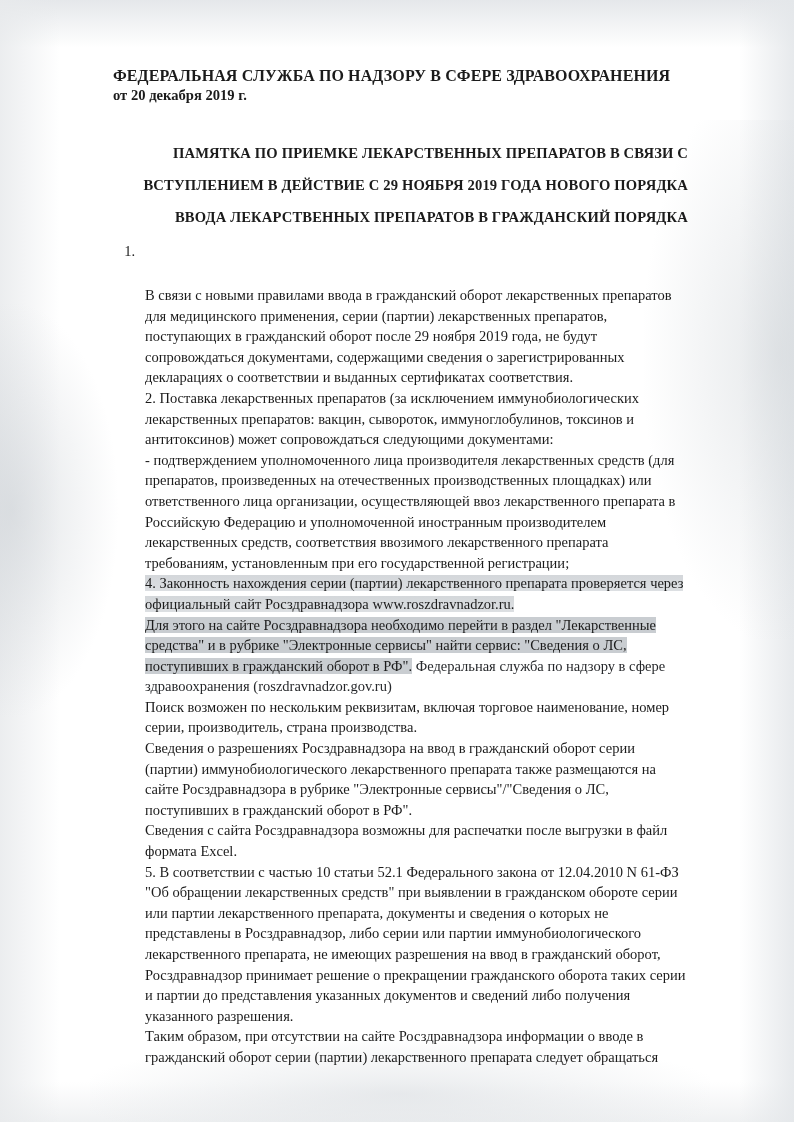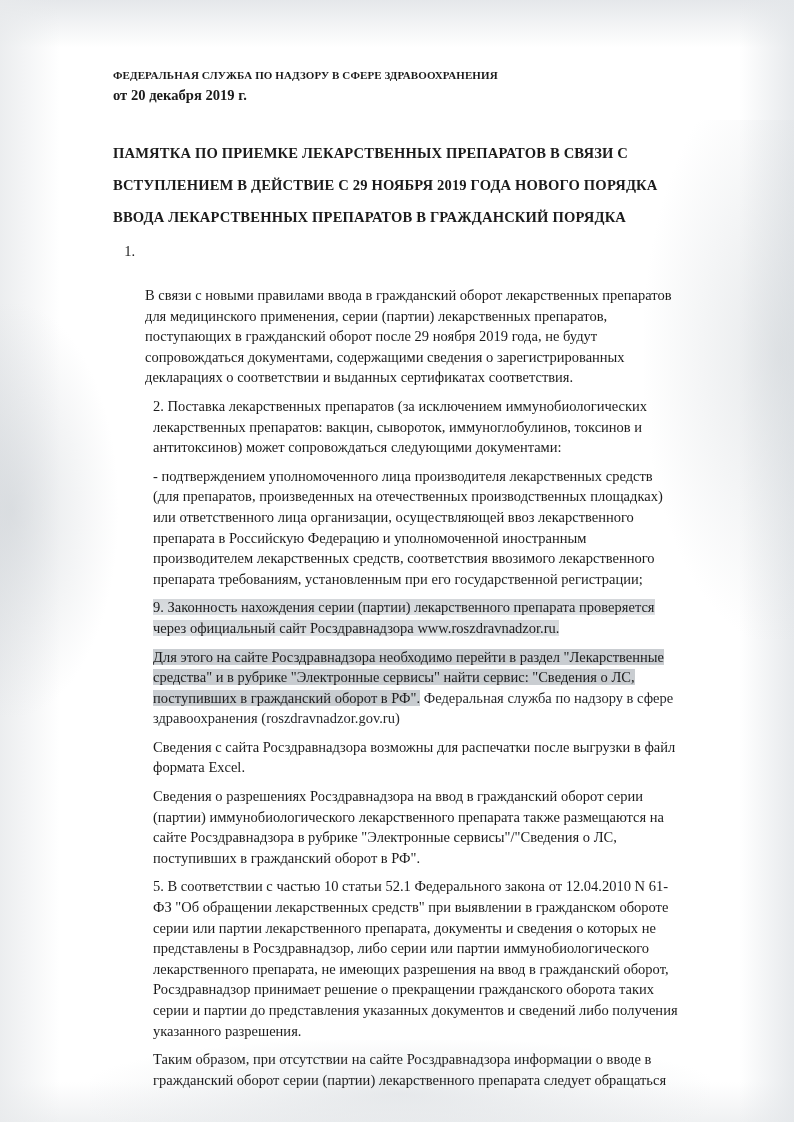--- a/index.html
+++ b/index.html
@@ -55,36 +55,37 @@
     padding: 0;
   }
   .content {
     position: absolute;
     left: 113px;
     top: 66px;
     width: 575px;
   }
   .head-line {
     font-weight: bold;
-    font-size: 11px;
+    font-size: 16px;
     line-height: 19px;
     letter-spacing: 0.1px;
   }
   .head-date {
     font-weight: bold;
     font-size: 14.6px;
     line-height: 20px;
     margin-bottom: 32px;
   }
   .title-line {
     font-weight: bold;
     font-size: 14.6px;
     line-height: 32px;
     letter-spacing: 0.15px;
     white-space: nowrap;
+    text-align: right;
   }
   .body-block {
     margin-top: 8px;
     font-size: 14.5px;
     line-height: 20.6px;
     text-align: left;
   }
   .item-one {
     display: flex;
     gap: 10px;
@@ -95,21 +96,21 @@
     text-align: right;
   }
   .item-text {
     flex: 1 1 auto;
     margin-top: 44px;
   }
   p {
     margin: 0;
   }
   .para {
-    margin: 8px;
+    margin: 0;
   }
   .hl-band {
     background: linear-gradient(to bottom, rgba(176,182,188,0.55), rgba(186,192,198,0.5));
     box-decoration-break: clone;
     -webkit-box-decoration-break: clone;
   }
   .hl-strong {
     background: rgba(168,174,181,0.62);
     box-decoration-break: clone;
     -webkit-box-decoration-break: clone;
@@ -143,24 +144,25 @@
 
       <div class="item-one">
         <div class="item-num">1.</div>
         <div class="item-text">В связи с новыми правилами ввода в гражданский оборот лекарственных препаратов для медицинского применения, серии (партии) лекарственных препаратов, поступающих в гражданский оборот после 29 ноября 2019 года, не будут сопровождаться документами, содержащими сведения о зарегистрированных декларациях о соответствии и выданных сертификатах соответствия.</div>
       </div>
 
       <div class="bodyindent">
         <p class="para">2. Поставка лекарственных препаратов (за исключением иммунобиологических лекарственных препаратов: вакцин, сывороток, иммуноглобулинов, токсинов и антитоксинов) может сопровождаться следующими документами:</p>
         <p class="para">- подтверждением уполномоченного лица производителя лекарственных средств (для препаратов, произведенных на отечественных производственных площадках) или ответственного лица организации, осуществляющей ввоз лекарственного препарата в Российскую Федерацию и уполномоченной иностранным производителем лекарственных средств, соответствия ввозимого лекарственного препарата требованиям, установленным при его государственной регистрации;</p>
 
-        <p class="para"><span class="hl-band">9. Законность нахождения серии (партии) лекарственного препарата проверяется через официальный сайт Росздравнадзора www.roszdravnadzor.ru.</span></p>
+        <p class="para"><span class="hl-band">4. Законность нахождения серии (партии) лекарственного препарата проверяется через официальный сайт Росздравнадзора www.roszdravnadzor.ru.</span></p>
         <p class="para"><span class="hl-strong">Для этого на сайте Росздравнадзора необходимо перейти в раздел "Лекарственные средства" и в рубрике "Электронные сервисы" найти сервис: "Сведения о ЛС, поступивших в гражданский оборот в РФ".</span><span class="faint"> Федеральная служба по надзору в сфере здравоохранения (roszdravnadzor.gov.ru)</span></p>
 
+        <p class="para">Поиск возможен по нескольким реквизитам, включая торговое наименование, номер серии, производитель, страна производства.</p>
+        <p class="para">Сведения о разрешениях Росздравнадзора на ввод в гражданский оборот серии (партии) иммунобиологического лекарственного препарата также размещаются на сайте Росздравнадзора в рубрике "Электронные сервисы"/"Сведения о ЛС, поступивших в гражданский оборот в РФ".</p>
         <p class="para">Сведения с сайта Росздравнадзора возможны для распечатки после выгрузки в файл формата Excel.</p>
-        <p class="para">Сведения о разрешениях Росздравнадзора на ввод в гражданский оборот серии (партии) иммунобиологического лекарственного препарата также размещаются на сайте Росздравнадзора в рубрике "Электронные сервисы"/"Сведения о ЛС, поступивших в гражданский оборот в РФ".</p>
         <p class="para">5. В соответствии с частью 10 статьи 52.1 Федерального закона от 12.04.2010 N 61-ФЗ "Об обращении лекарственных средств" при выявлении в гражданском обороте серии или партии лекарственного препарата, документы и сведения о которых не представлены в Росздравнадзор, либо серии или партии иммунобиологического лекарственного препарата, не имеющих разрешения на ввод в гражданский оборот, Росздравнадзор принимает решение о прекращении гражданского оборота таких серии и партии до представления указанных документов и сведений либо получения указанного разрешения.</p>
         <p class="para">Таким образом, при отсутствии на сайте Росздравнадзора информации о вводе в гражданский оборот серии (партии) лекарственного препарата следует обращаться</p>
       </div>
 
     </div>
   </div>
 </div>
 
 </body></html>

